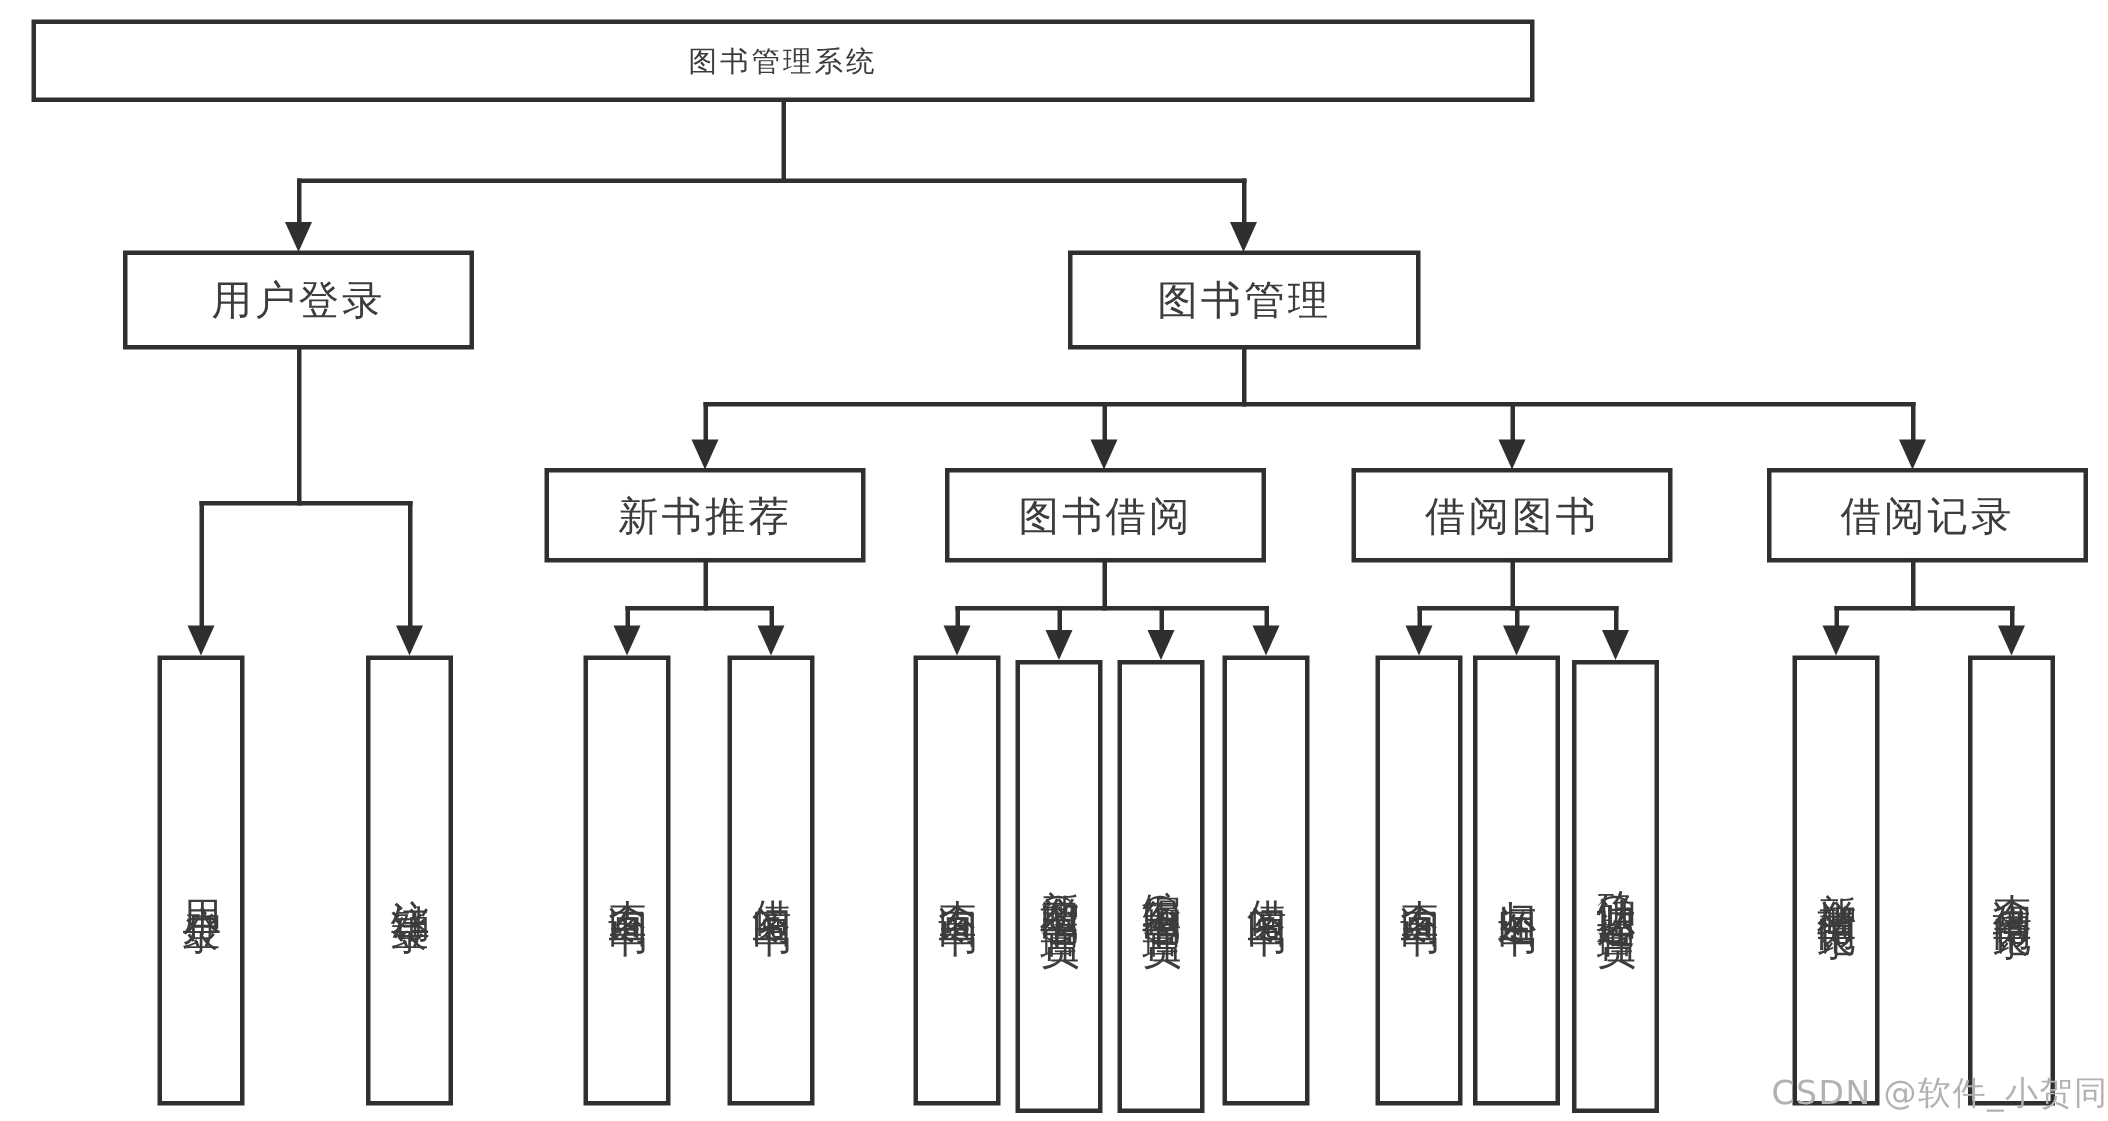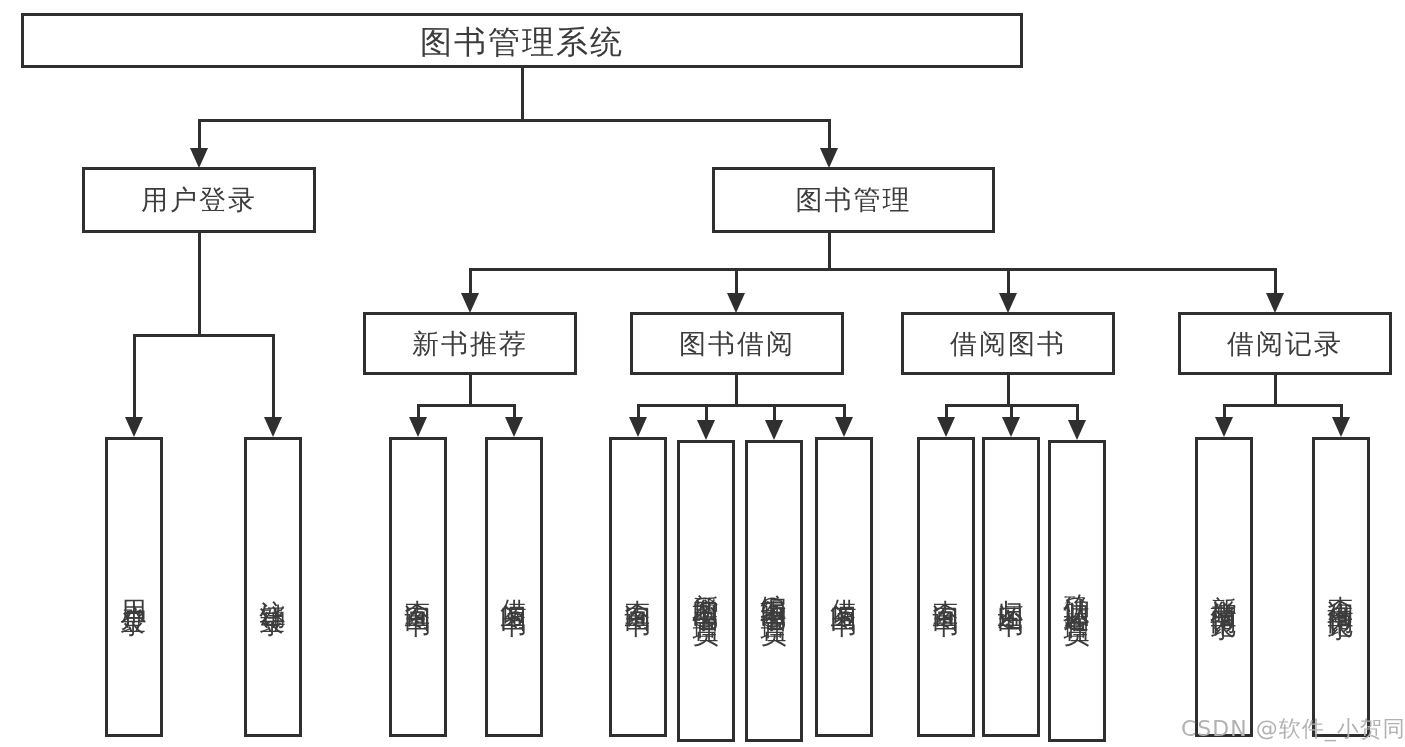--- a/index.html
+++ b/index.html
@@ -17,21 +17,21 @@
     overflow:hidden;
   }
   .node{
     position:absolute;
     box-sizing:border-box;
     background:#fff;
     border:3px solid var(--line);
     display:flex;align-items:center;justify-content:center;
     color:var(--text);
   }
-  .node.title{font-size:32px;letter-spacing:2px;align-items:flex-end;}
+  .node.title{font-size:19px;letter-spacing:2px;}
   .node.h{font-size:27px;letter-spacing:2px;}
   .node.leaf{font-size:26px;}
   .leaf .vtext{
     writing-mode:vertical-rl;
     text-orientation:mixed;
     letter-spacing:4px;
     white-space:nowrap;
     line-height:1;
   }
   .vl{position:absolute;width:3px;background:var(--line);}
@@ -57,21 +57,21 @@
 
 <div id="stage">
 
   <div class="node title" style="left:21px;top:13px;width:1002px;height:55px;">
     <span>图书管理系统</span>
   </div>
 
   <div class="node h" style="left:82px;top:167px;width:234px;height:66px;">
     <span>用户登录</span>
   </div>
-  <div class="node h" style="left:712px;top:167px;width:283px;height:66px;">
+  <div class="node h" style="left:712px;top:167px;width:235px;height:66px;">
     <span>图书管理</span>
   </div>
 
   <div class="node h" style="left:363px;top:312px;width:214px;height:63px;">
     <span>新书推荐</span>
   </div>
   <div class="node h" style="left:630px;top:312px;width:214px;height:63px;">
     <span>图书借阅</span>
   </div>
   <div class="node h" style="left:901px;top:312px;width:214px;height:63px;">

